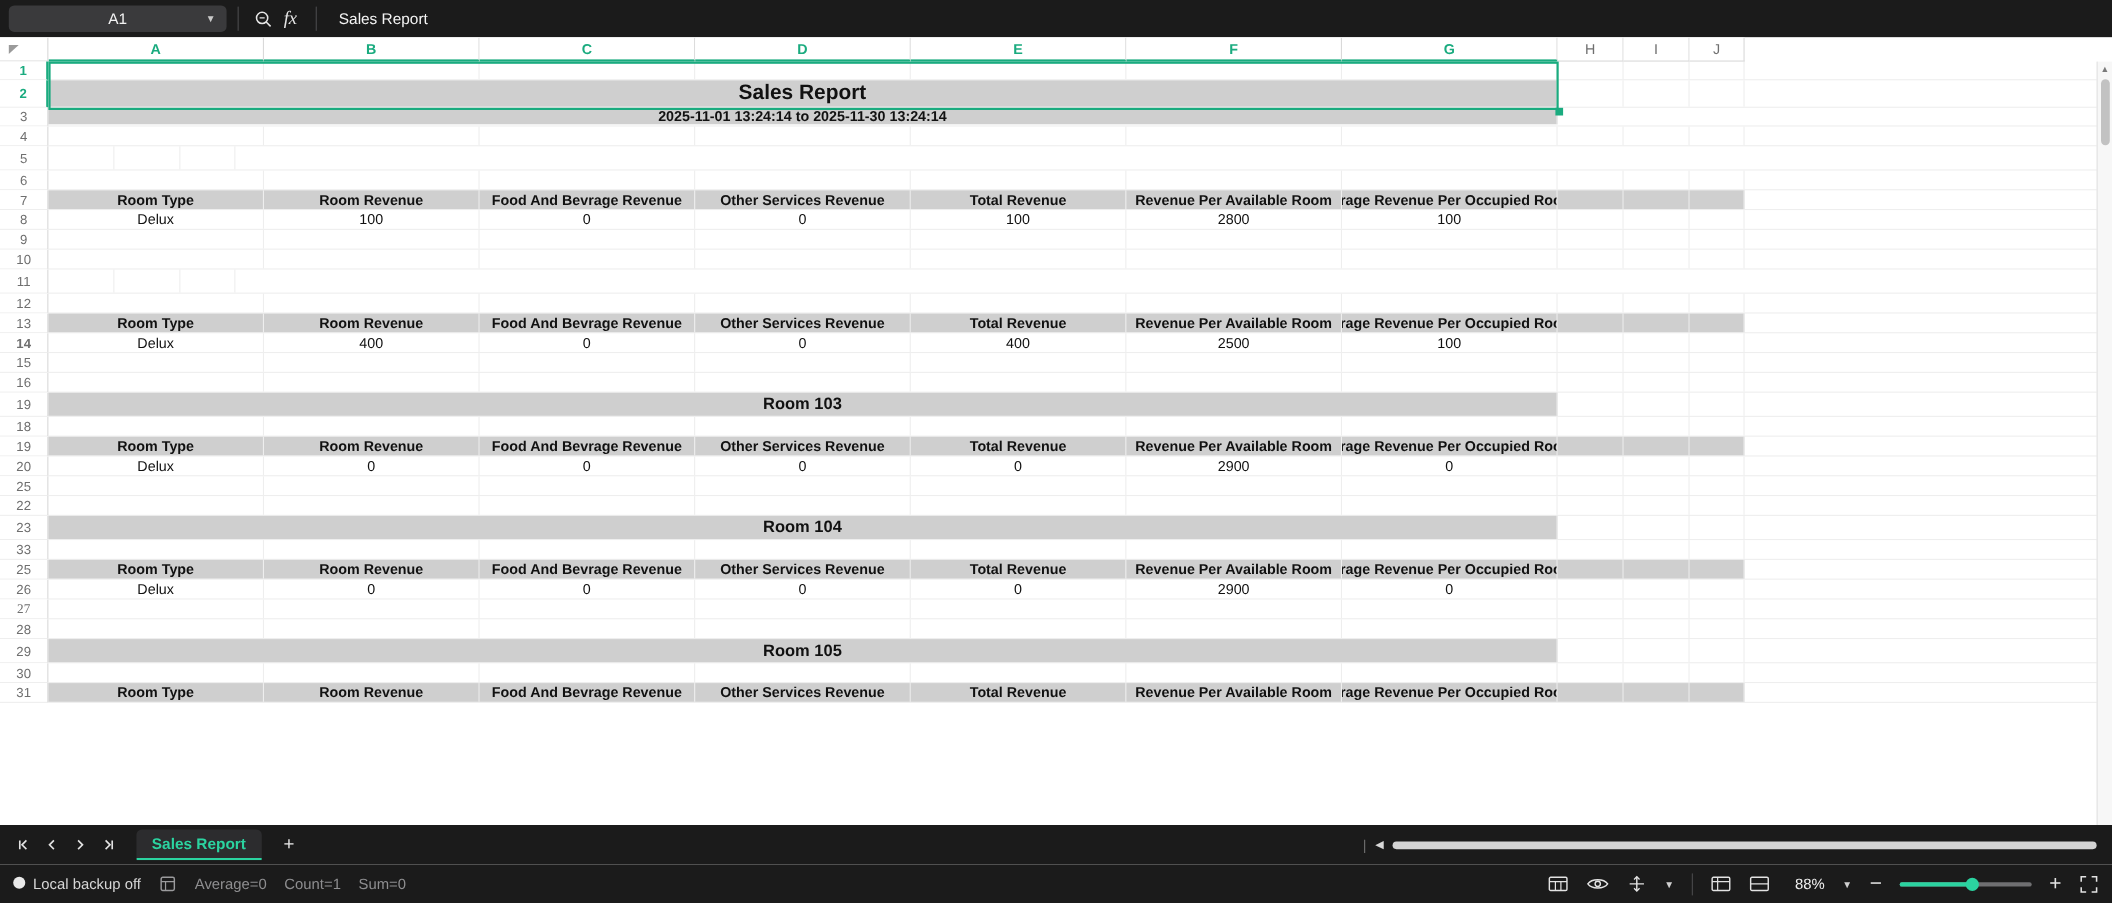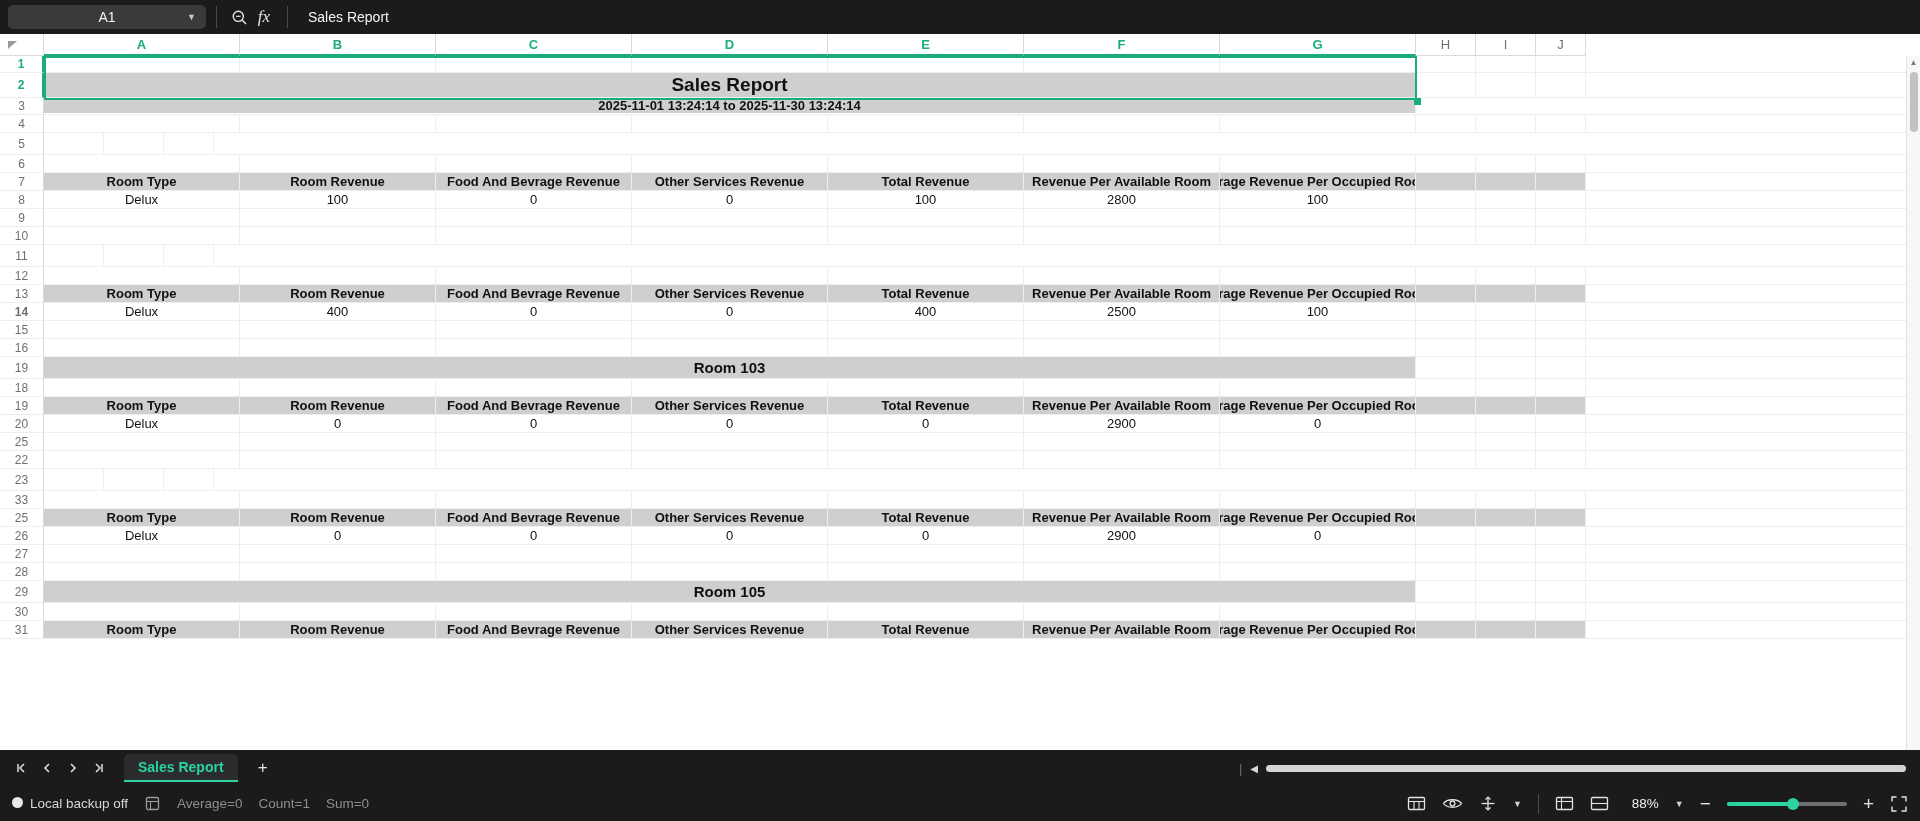--- a/index.html
+++ b/index.html
@@ -433,21 +433,21 @@
       </div>
       <div class="row-head" style="height: 18px;">
         <span>33</span>
       </div>
       <div class="row-head" style="height: 18px;">
         <span>25</span>
       </div>
       <div class="row-head" style="height: 18px;">
         <span>26</span>
       </div>
-      <div class="row-head" style="height: 18px;">
+      <div class="row-head" style="height: 18px; font-family: Liberation Serif, serif;">
         <span>27</span>
       </div>
       <div class="row-head" style="height: 18px;">
         <span>28</span>
       </div>
       <div class="row-head" style="height: 22px;">
         <span>29</span>
       </div>
       <div class="row-head" style="height: 18px;">
         <span>30</span>
@@ -684,20 +684,21 @@
         <div class="cell" style="width: 196px;"></div>
         <div class="cell" style="width: 196px;"></div>
         <div class="cell" style="width: 196px;"></div>
         <div class="cell" style="width: 196px;"></div>
         <div class="cell" style="width: 196px;"></div>
         <div class="cell" style="width: 60px;"></div>
         <div class="cell" style="width: 60px;"></div>
         <div class="cell" style="width: 50px;"></div>
       </div>
       <div class="grid-row" style="height: 22px;">
+        <div class="cell band section-cell" style="width: 1372px;">Room 104</div>
         <div class="cell" style="width: 60px;"></div>
         <div class="cell" style="width: 60px;"></div>
         <div class="cell" style="width: 50px;"></div>
       </div>
       <div class="grid-row" style="height: 18px;">
         <div class="cell" style="width: 196px;"></div>
         <div class="cell" style="width: 196px;"></div>
         <div class="cell" style="width: 196px;"></div>
         <div class="cell" style="width: 196px;"></div>
         <div class="cell" style="width: 196px;"></div>

